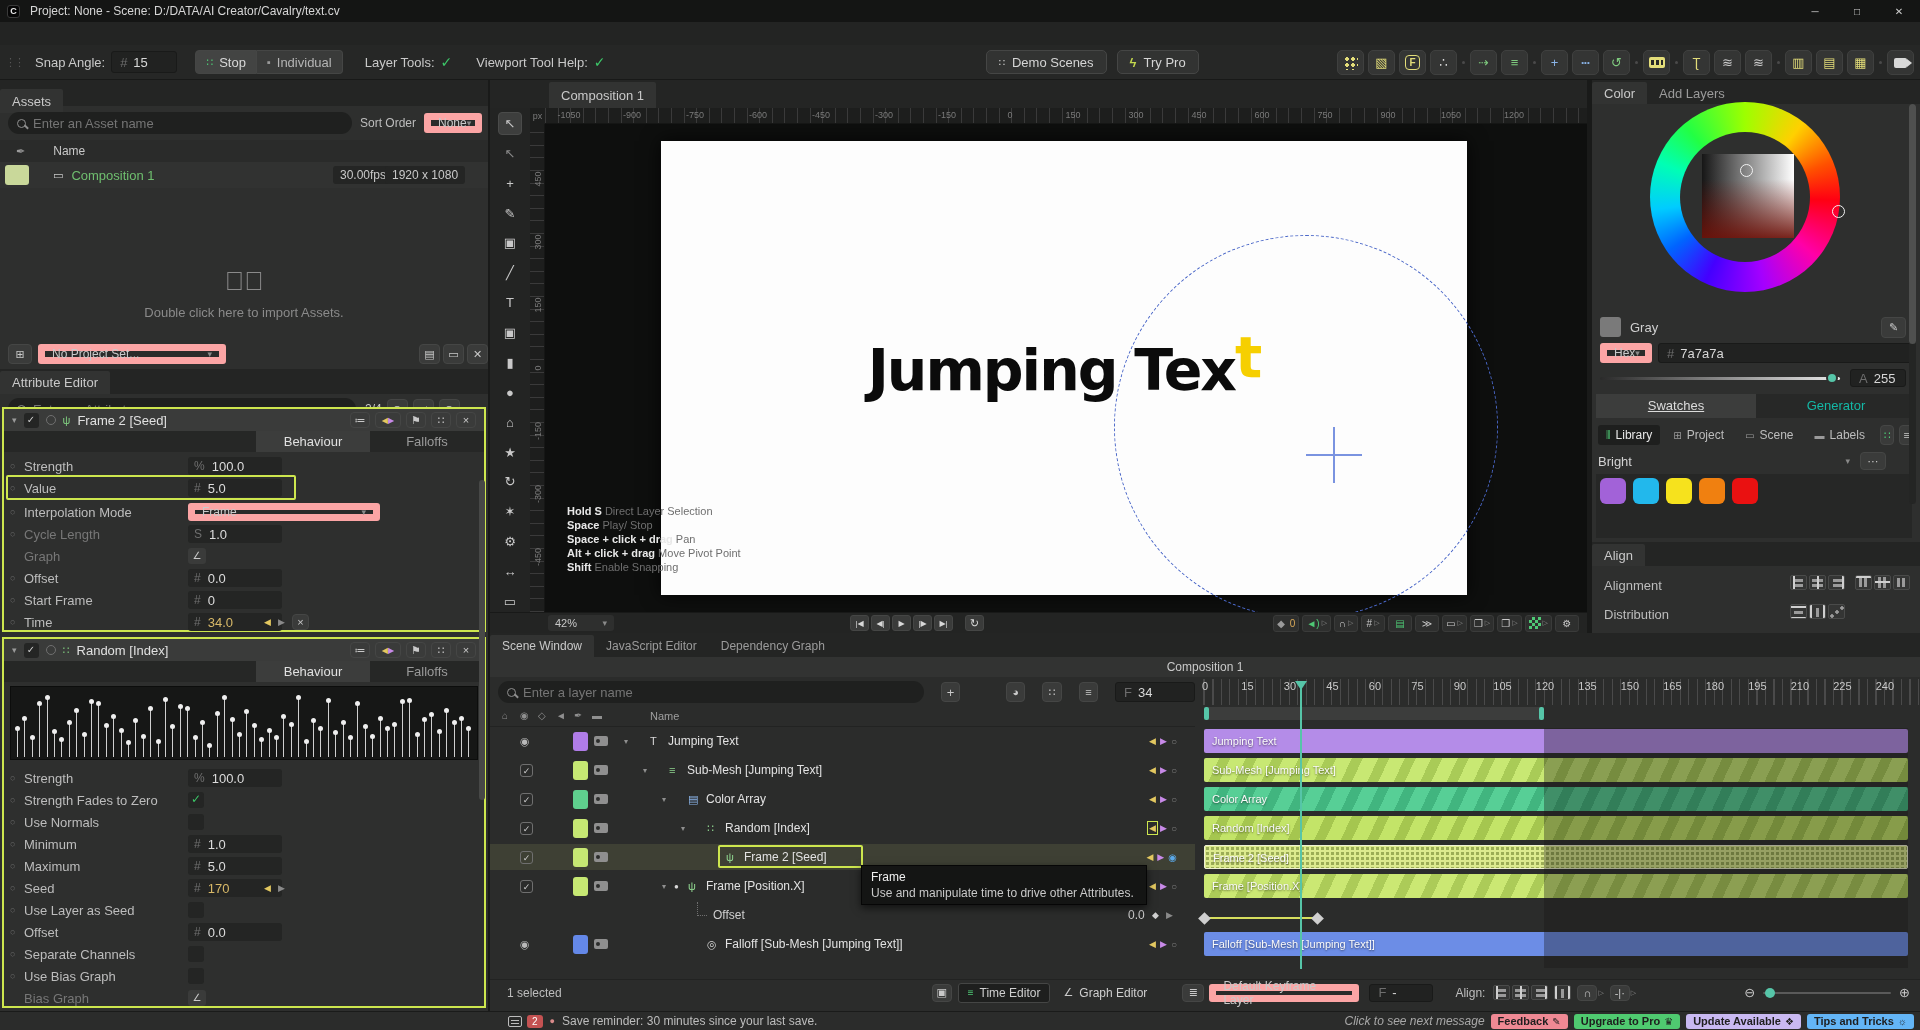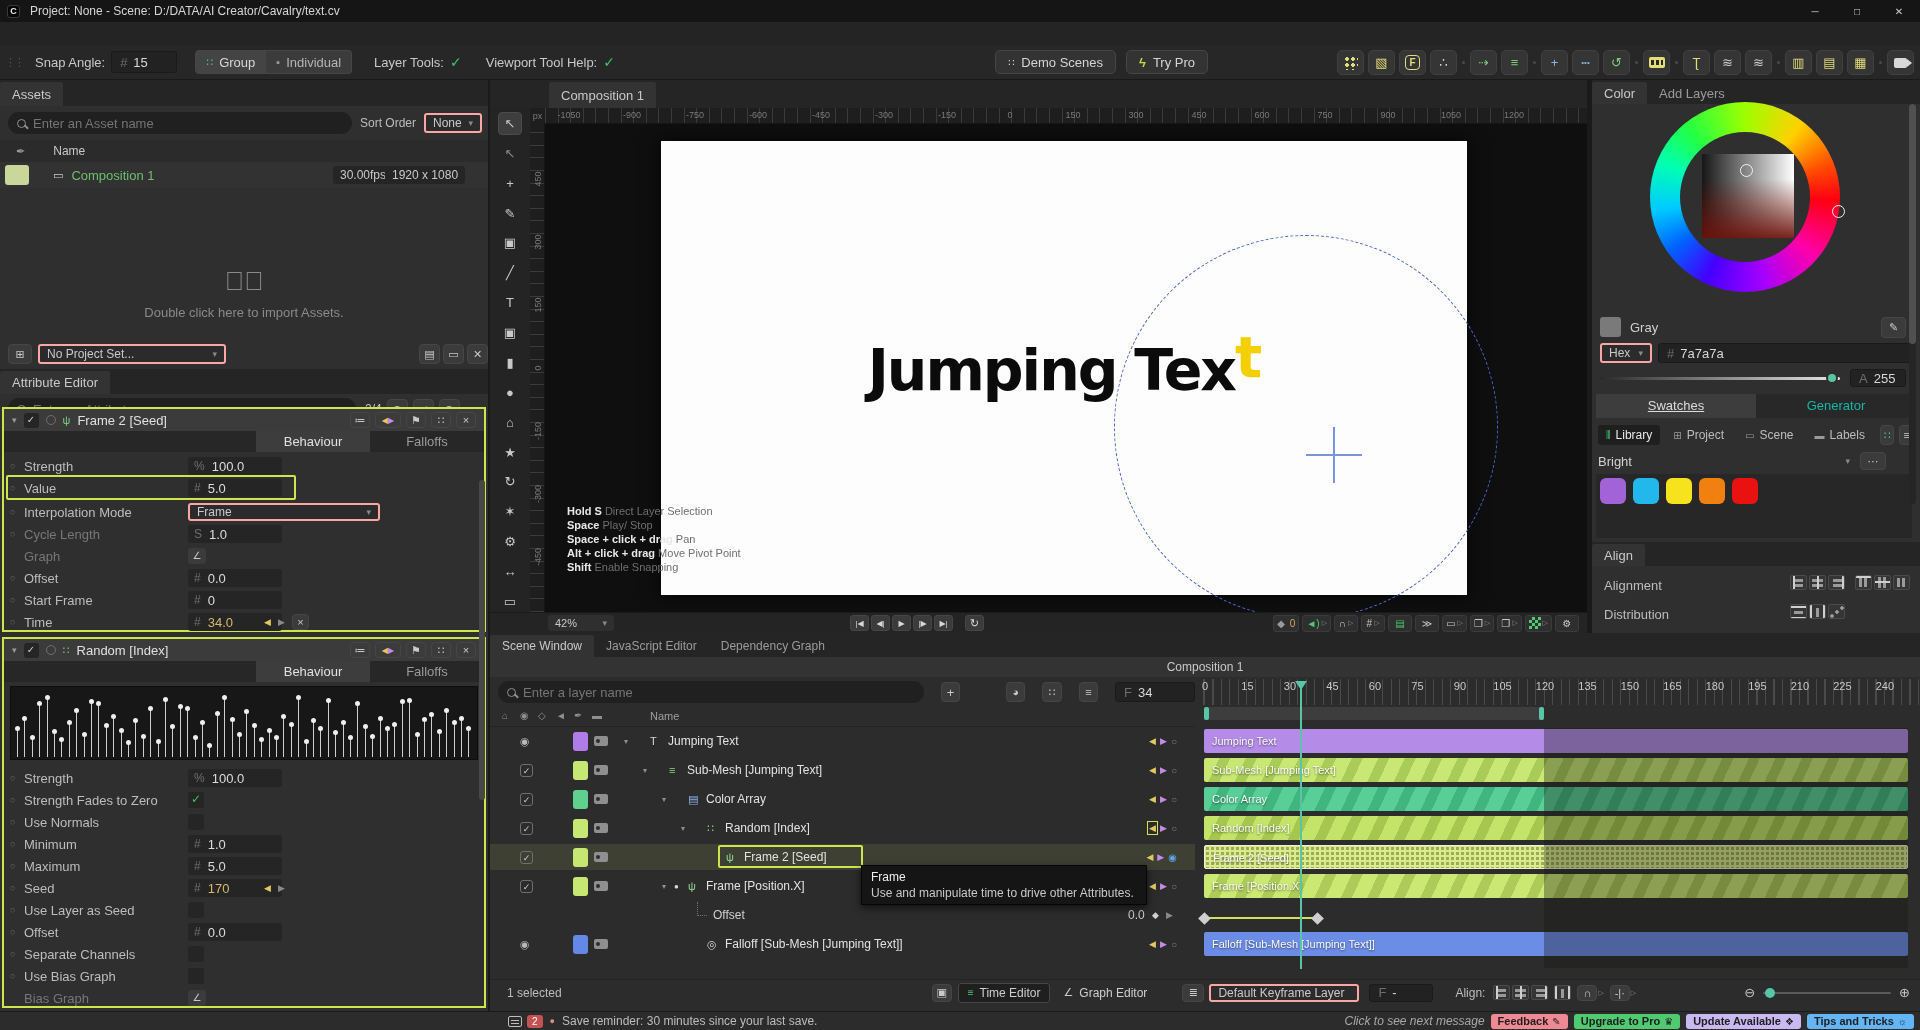--- a/index.html
+++ b/index.html
@@ -38,21 +38,21 @@
 
   
   .panel-tabbar { background:#242524; }
   .panel-tab { display:inline-flex; align-items:center; height:100%; padding:0 12px; font-size:13px; color:#c9c9c9; background:#323332; border-radius:2px 2px 0 0; }
   .panel-tab.inactive { background:transparent; color:#9b9b9b; }
   .pill-input { background:#1f201f; border-radius:12px; height:22px; display:flex; align-items:center; padding:0 9px; gap:7px; }
   .pill-input .ph { color:#757575; font-size:13px; }
   .mag { width:9px; height:9px; border:1.5px solid #8f8f8f; border-radius:50%; position:relative; flex:none; }
   .mag::after { content:""; position:absolute; width:5px; height:1.5px; background:#8f8f8f; right:-4px; bottom:-1px; transform:rotate(45deg); }
   .mini-btn { background:#3a3b3a; border:1px solid #454645; border-radius:4px; color:#c9c9c9; font-size:11px; display:flex; align-items:center; justify-content:center; }
-  .ddown { background:#2a2b2a; border:2px solid #fca5a5; border-radius:3px; color:#c9c9c9; font-size:12px; display:flex; align-items:center; justify-content:space-between; padding:0 7px; }
+  .ddown { background:#2a2b2a; border:7px solid #fca5a5; border-radius:3px; color:#c9c9c9; font-size:12px; display:flex; align-items:center; justify-content:space-between; padding:0 7px; }
   .chev { color:#8a8a8a; font-size:9px; }
 
   
   #left-panel { left:0; top:80px; width:488px; height:931px; background:#2e2f2e; }
   .chip { background:#242524; border-radius:3px; font-size:12px; color:#c9c9c9; padding:2px 7px; }
   .attr-section { position:absolute; left:2px; width:484px; border:2px solid #cde64e; background:#2e2f2e; }
   .attr-header { height:22px; background:#3a3b3a; display:flex; align-items:center; gap:7px; padding:0 8px; font-size:13px; color:#e0e0e0; }
   .attr-tabs { height:21px; display:flex; justify-content:flex-end; background:#262726; }
   .attr-tab { width:114px; text-align:center; font-size:13px; line-height:21px; color:#9a9a9a; }
   .attr-tab.on { background:#3c3d3c; color:#e0e0e0; }
@@ -201,21 +201,21 @@
   <div id="toolbar" class="abs">
     <span class="grip">⋮⋮</span>
     <span class="tb-label">Snap Angle:</span>
     <div class="tb-field">
       <span class="pfx">#</span>
       <span>15</span>
     </div>
     <div style="width:18px"></div>
     <div class="tb-btn lft">
       <span style="color:#4ec975;font-size:11px">∷</span>
-      <span>Group</span>
+      <span>Stop</span>
     </div>
     <div class="tb-btn rgt">
       <span style="color:#9a9a9a;font-size:11px">▪</span>
       <span>Individual</span>
     </div>
     <div style="width:16px"></div>
     <span class="tb-label">Layer Tools:</span>
     <span class="check">✓</span>
     <div style="width:18px"></div>
     <span class="tb-label">Viewport Tool Help:</span>
@@ -258,21 +258,21 @@
       <div class="tb-ico">▥</div>
       <div class="tb-ico">▤</div>
       <div class="tb-ico">▦</div>
       <div class="ico-sep"></div>
       <div class="tb-ico">
         <div class="cam-ico"></div>
       </div>
     </div>
 
   <div id="left-panel" class="abs">
-      <div class="panel-tabbar" style="position: absolute; left: 0px; top: 0px; width: 100%; height: 26px;"><div class="panel-tab" style="height: 24px; margin-top: 2px;">Assets</div></div>
+      <div class="panel-tabbar" style="position: absolute; left: 0px; top: 0px; width: 100%; height: 26px;"><div class="panel-tab" style="height: 24px; margin-top: 9px;">Assets</div></div>
       <div style="position: absolute; left: 8px; top: 32px; width: 474px; height: 22px; display: flex; align-items: center; gap: 8px;">
         <div class="pill-input" style="flex: 1 1 0%;">
           <div class="mag"></div>
           <div class="ph">Enter an Asset name</div>
         </div>
         <div style="font-size: 12px; color: rgb(189, 189, 189); white-space: nowrap;">Sort Order</div>
         <div class="ddown" style="width: 58px; height: 20px;">
           <div>None</div>
           <div class="chev">▾</div>
         </div>

